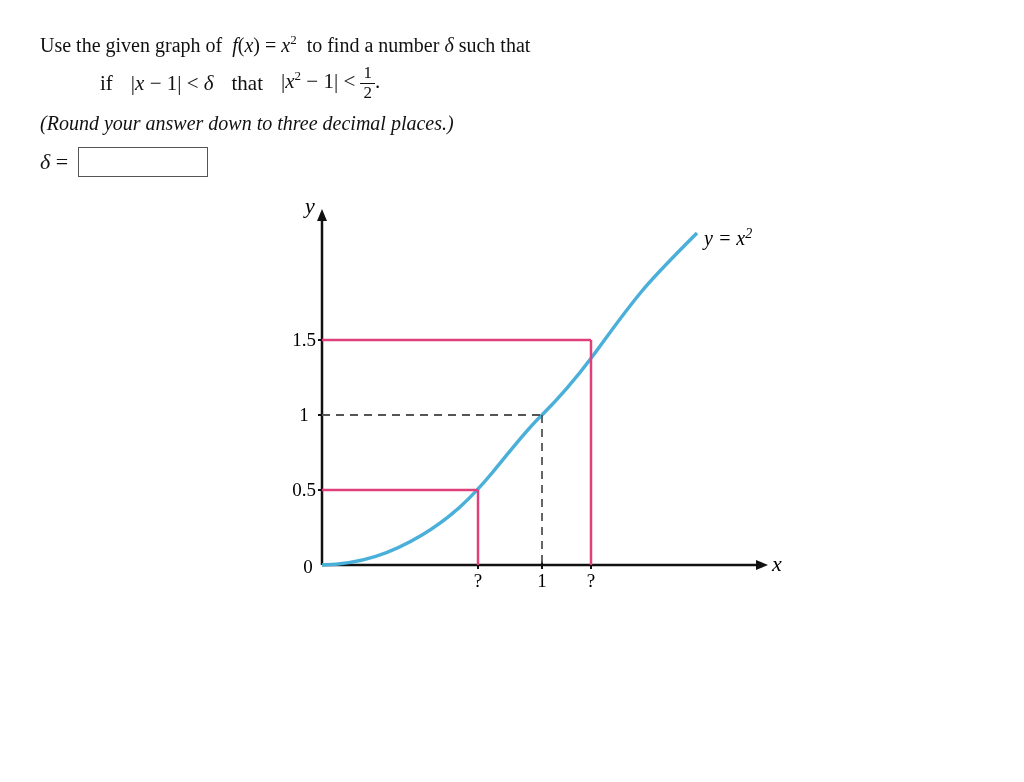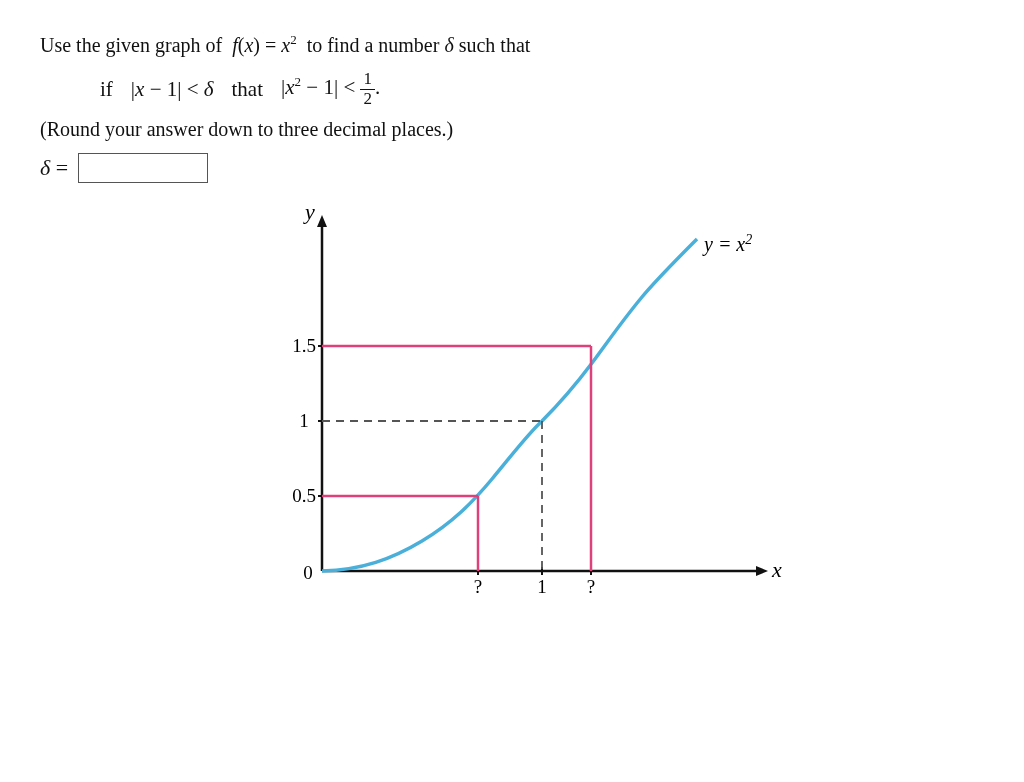--- a/index.html
+++ b/index.html
@@ -13,21 +13,21 @@
       min-height: 782px;
     }
     .problem-text {
       line-height: 1.5;
       margin-bottom: 0;
     }
     .condition-line {
       display: flex;
       align-items: center;
       gap: 18px;
-      margin: 10px 0 10px 60px;
+      margin: 4px 0 10px 60px;
       font-size: 21px;
       font-family: Liberation Serif, serif;
     }
     .fraction {
       display: inline-flex;
       flex-direction: column;
       align-items: center;
       vertical-align: middle;
       font-size: 18px;
       line-height: 1.1;
@@ -39,20 +39,21 @@
     }
     .fraction .denom {
       padding: 0 3px;
       font-size: 17px;
     }
     sup { font-size: 13px; vertical-align: super; }
     .round-note {
       font-size: 20px;
       margin-top: 6px;
       margin-bottom: 12px;
+      font-style: italic;
     }
     .delta-input-row {
       display: flex;
       align-items: center;
       gap: 10px;
       margin-top: 6px;
       margin-bottom: 18px;
       font-size: 22px;
     }
     .delta-input {

